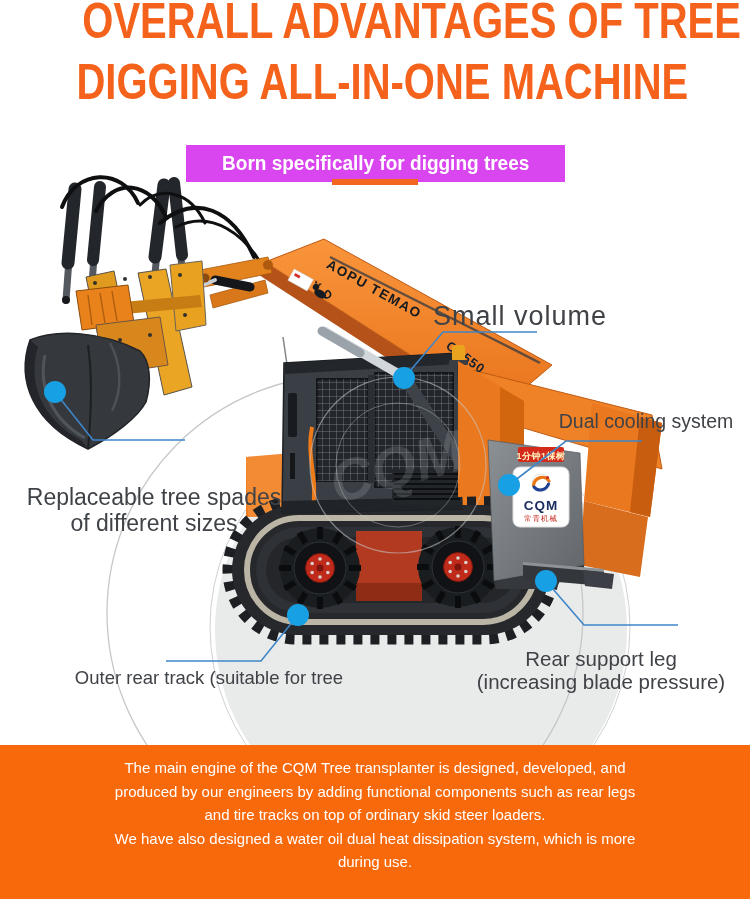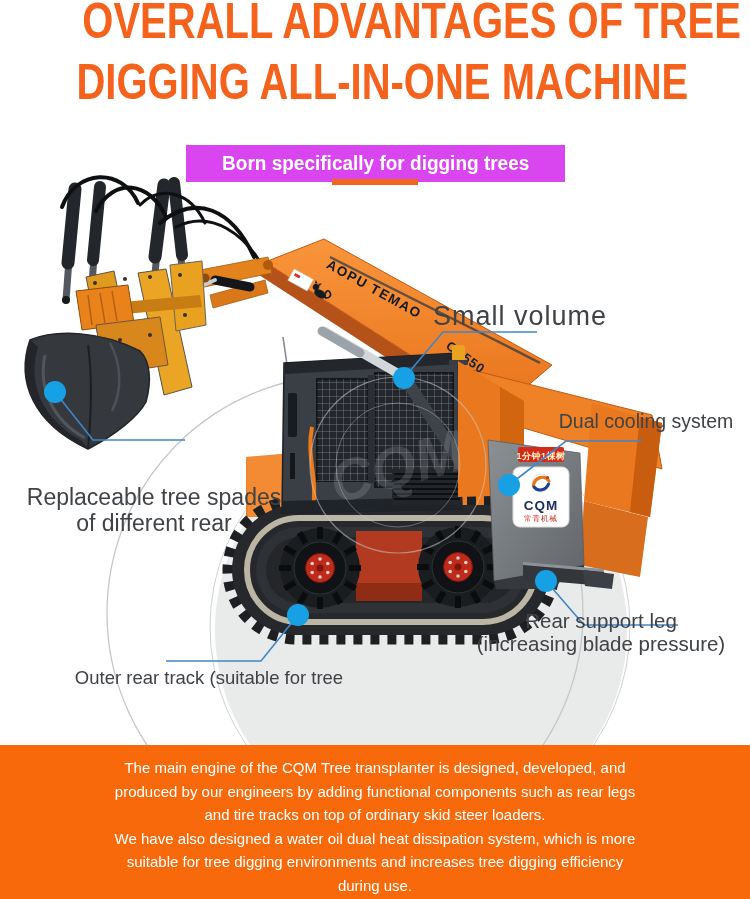--- a/index.html
+++ b/index.html
@@ -15,21 +15,21 @@
   .banner{position:absolute;left:186px;top:145px;width:379px;height:37px;background:#d946ef;
           color:#fff;font-weight:700;font-size:20px;line-height:37px;text-align:center;}
   .banner .tx{display:inline-block;transform:scaleX(0.95);transform-origin:center;}
   
   .stage{position:absolute;left:0;top:165px;width:750px;height:580px;}
   .stage svg{position:absolute;left:0;top:0;}
   .callout{position:absolute;text-align:center;color:#3f4246;font-weight:400;}
   .co-small{left:390px;top:136px;width:260px;font-size:27px;line-height:30px;letter-spacing:1px;}
   .co-dual{left:528px;top:245px;width:236px;font-size:19.5px;line-height:22px;}
   .co-rep{left:12px;top:287px;width:284px;font-size:23px;line-height:26px;margin-top:32px;}
-  .co-rear{left:455px;top:444px;width:292px;font-size:20.5px;line-height:23px;}
+  .co-rear{left:455px;top:482px;width:292px;font-size:20.5px;line-height:23px;}
   .co-outer{left:48px;top:501px;width:322px;font-size:18.5px;line-height:24px;}
   
   .footer{position:absolute;left:0;top:745px;width:750px;height:154px;background:#f8690b;
           color:#ffffff;text-align:center;padding-top:11px;box-sizing:border-box;}
   .footer-line{font-size:15px;line-height:23.6px;white-space:nowrap;}
 </style>
 </head>
 <body>
 
 <div class="page">
@@ -270,33 +270,32 @@
     </svg>
 
     <div class="callout co-small">
       <div>Small volume</div>
     </div>
     <div class="callout co-dual">
       <div>Dual cooling system</div>
     </div>
     <div class="callout co-rep">
       <div>Replaceable tree spades</div>
-      <div>of different rear</div>
+      <div>of different sizes</div>
     </div>
     <div class="callout co-rear">
       <div>Rear support leg</div>
       <div>(increasing blade pressure)</div>
     </div>
     <div class="callout co-outer">
       <div>Outer rear track (suitable for tree</div>
     </div>
   </div>
 
   <div class="footer">
     <div class="footer-line">The main engine of the CQM Tree transplanter is designed, developed, and</div>
     <div class="footer-line">produced by our engineers by adding functional components such as rear legs</div>
     <div class="footer-line">and tire tracks on top of ordinary skid steer loaders.</div>
     <div class="footer-line">We have also designed a water oil dual heat dissipation system, which is more</div>
-    <div class="footer-line">suitable for tree digging environments and increases tree digging efficiency</div>
     <div class="footer-line">during use.</div>
   </div>
 
 </div>
 
 </body></html>

